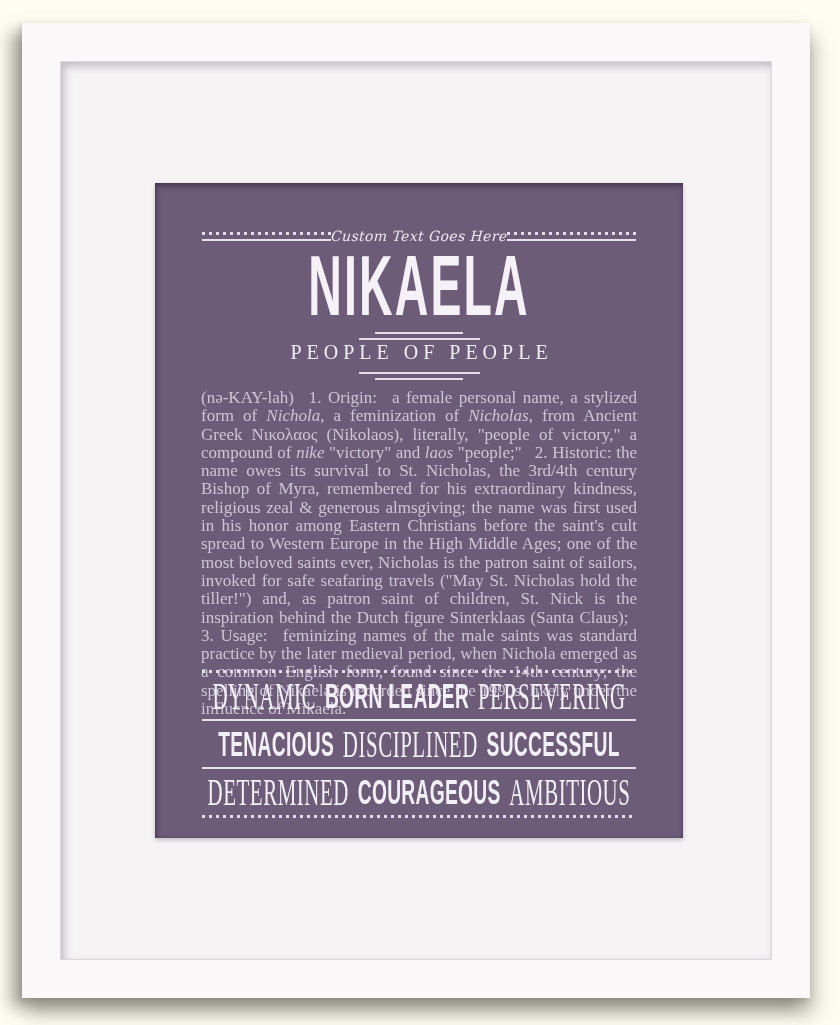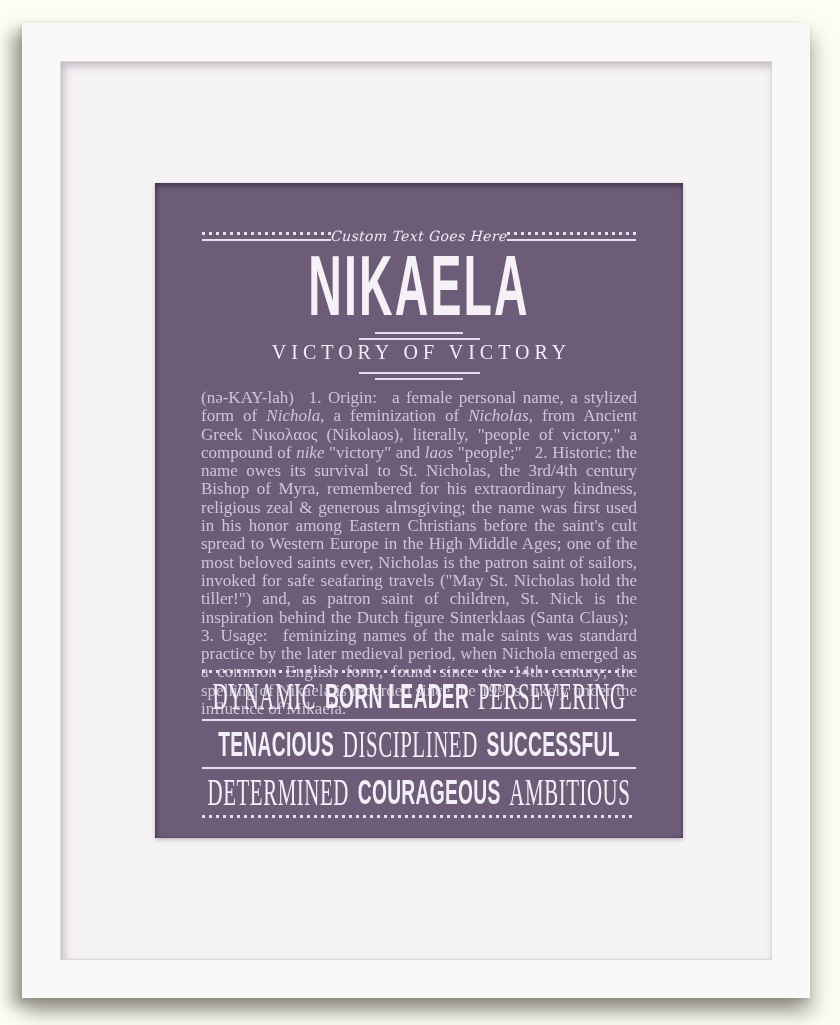--- a/index.html
+++ b/index.html
@@ -108,21 +108,21 @@
       </div>
     </div>
 
     <div class="name-title">NIKAELA</div>
 
     <div class="divider divider-top">
       <span class="short"></span>
       <span class="long"></span>
     </div>
 
-    <div class="subtitle">VICTORY OF VICTORY</div>
+    <div class="subtitle">PEOPLE OF PEOPLE</div>
 
     <div class="divider flip divider-bottom">
       <span class="long"></span>
       <span class="short"></span>
     </div>
 
     <p class="definition"><span>(nə-KAY-lah)  1. Origin:  a female personal name, a stylized form of </span><i>Nichola</i><span>, a feminization of </span><i>Nicholas</i><span>, from Ancient Greek Νικολαος (Nikolaos), literally, "people of victory," a compound of </span><i>nike</i><span> "victory" and </span><i>laos</i><span> "people;"  2. Historic: the name owes its survival to St. Nicholas, the 3rd/4th century Bishop of Myra, remembered for his extraordinary kindness, religious zeal &amp; generous almsgiving; the name was first used in his honor among Eastern Christians before the saint's cult spread to Western Europe in the High Middle Ages; one of the most beloved saints ever, Nicholas is the patron saint of sailors, invoked for safe seafaring travels ("May St. Nicholas hold the tiller!") and, as patron saint of children, St. Nick is the inspiration behind the Dutch figure Sinterklaas (Santa Claus);  3. Usage:  feminizing names of the male saints was standard practice by the later medieval period, when Nichola emerged as a common English form, found since the 14th century; the spelling of Nikaela is recorded since the 1990s, likely under the influence of Mikaela.</span></p>
 
     <div class="traits">
       <div class="tdots"></div>

